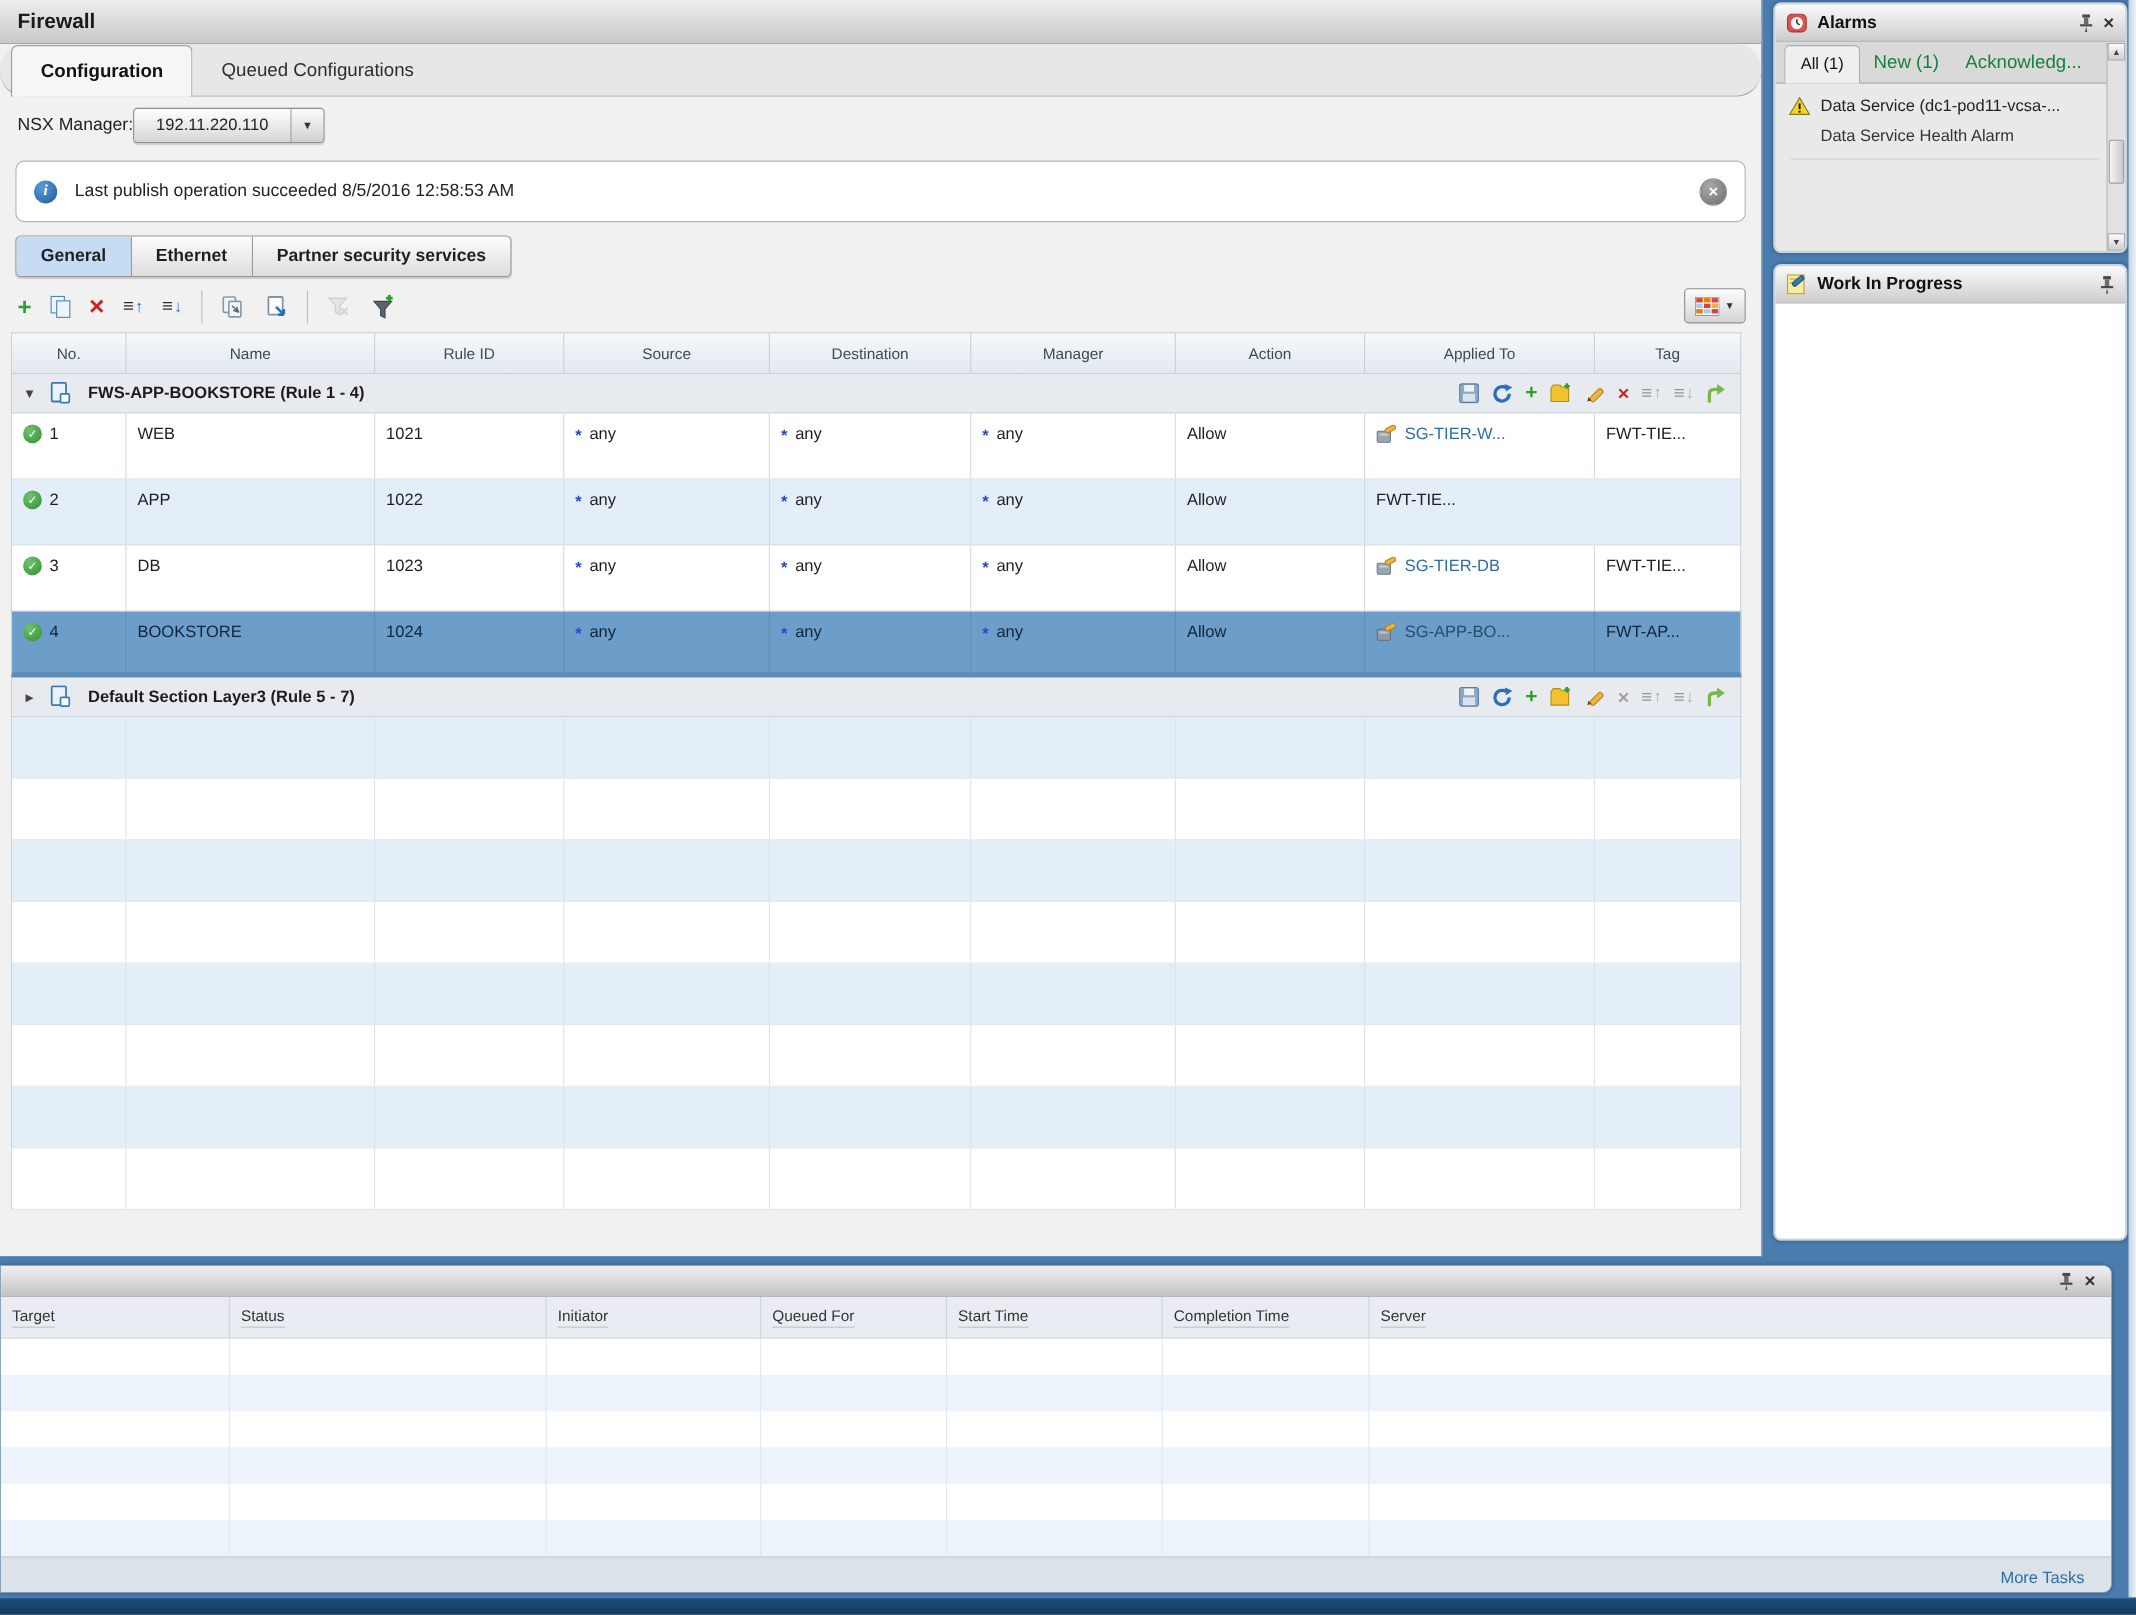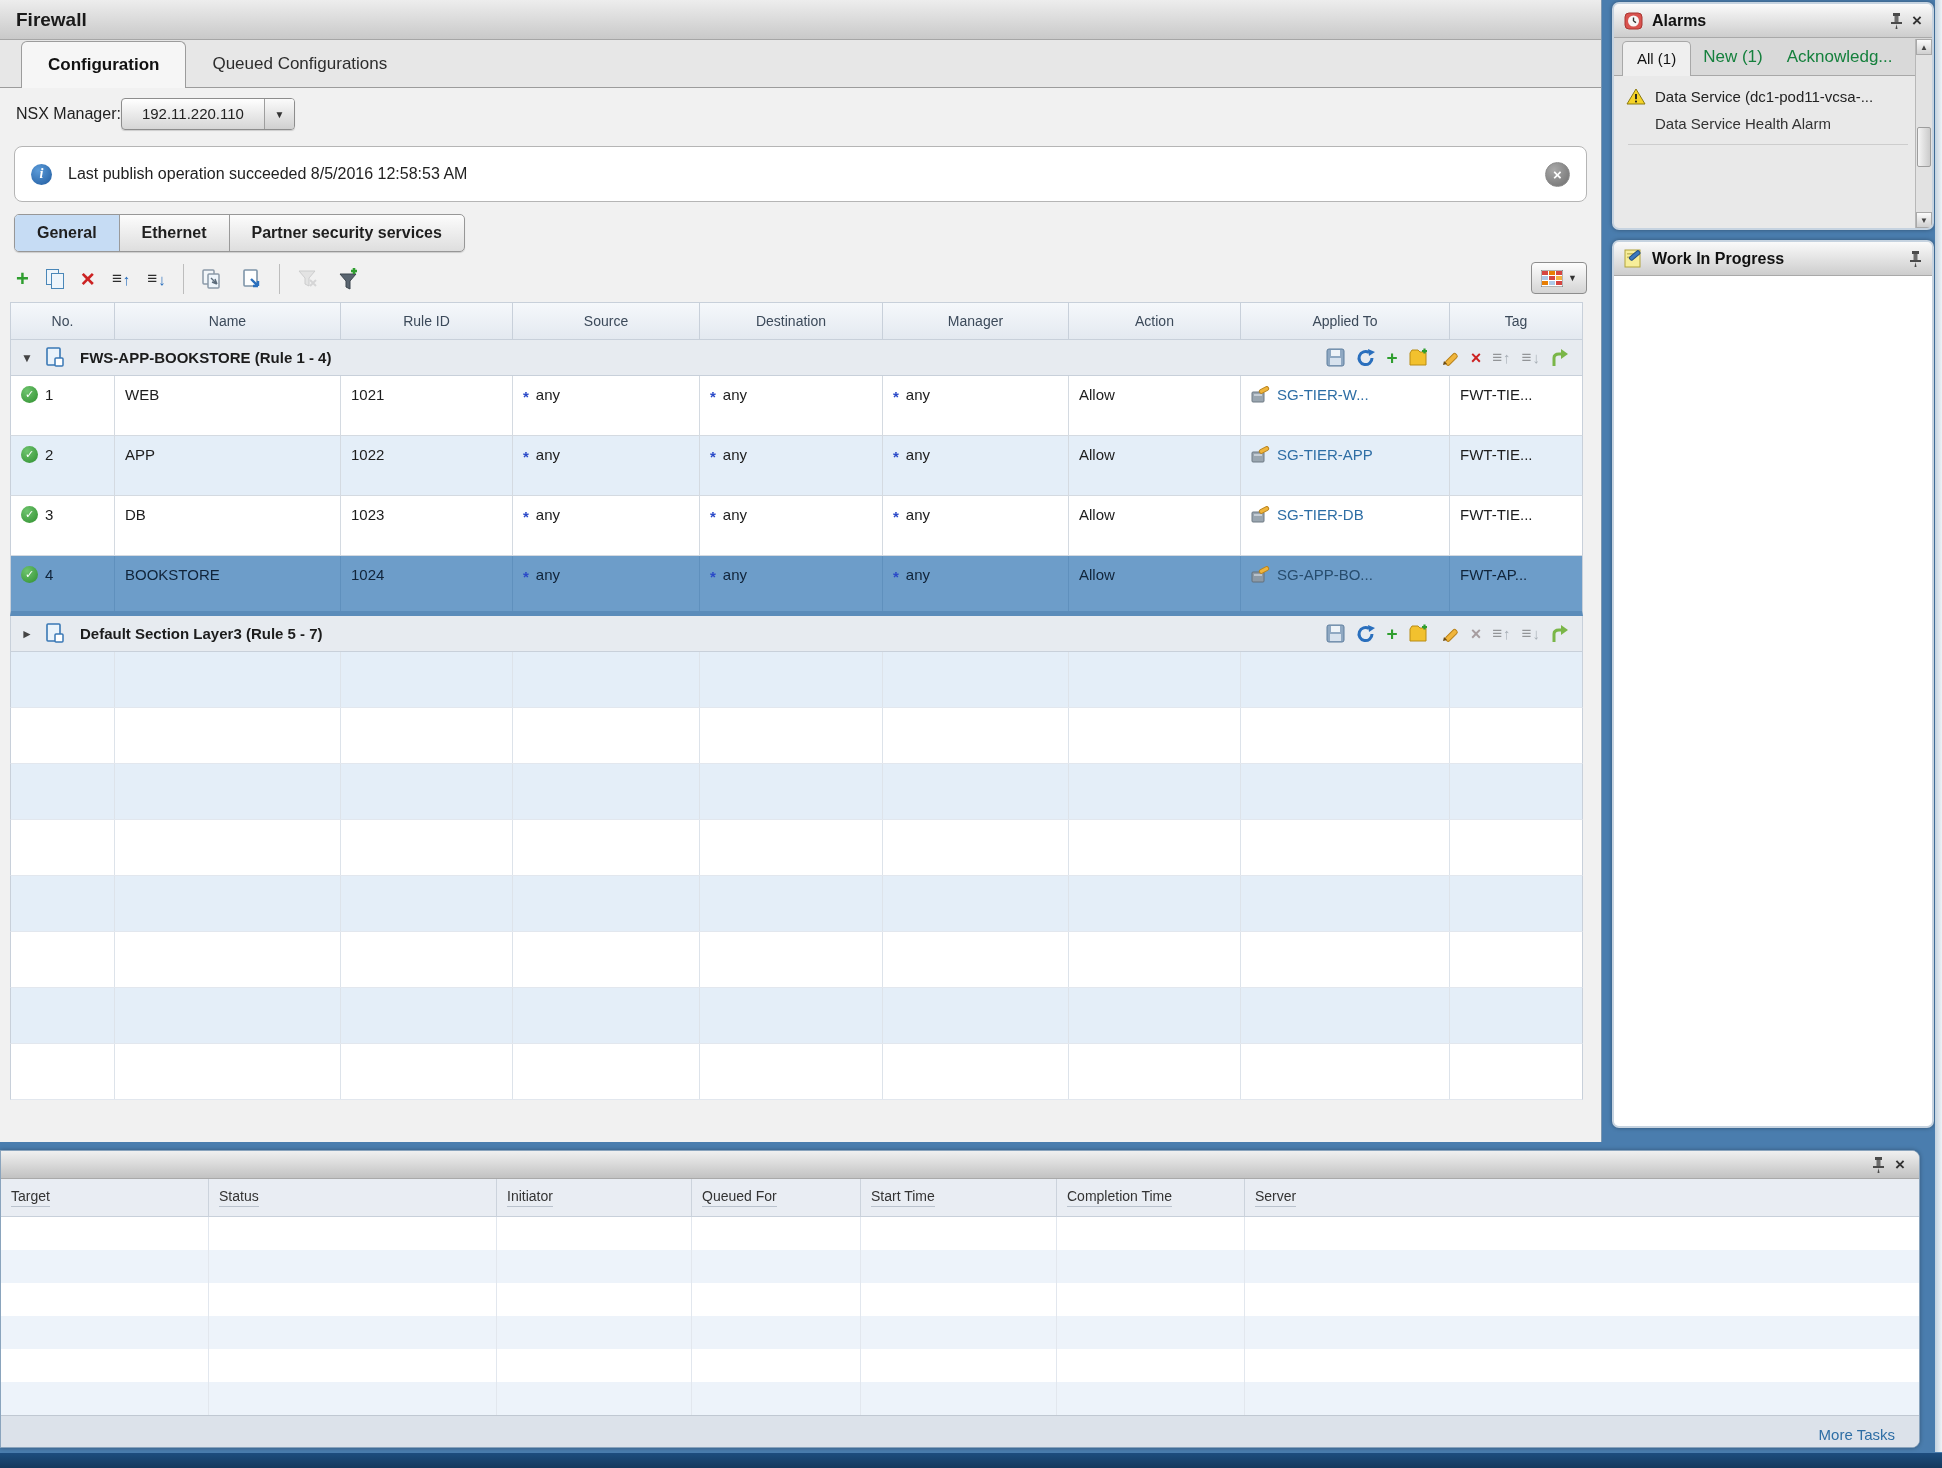--- a/index.html
+++ b/index.html
@@ -12,21 +12,21 @@
   .dim { opacity:.45; filter:grayscale(85%); }
   svg { display:block; }
 
   
   .main-panel { position:absolute; left:0; top:0; width:1602px; height:1142px;
     background:#f1f1f1; border-right:1px solid #7d97b0; }
   .titlebar { height:40px; background:linear-gradient(#ededed,#c9c9c9);
     border-bottom:1px solid #a6a6a6; line-height:40px; padding-left:16px;
     font-size:19px; font-weight:bold; color:#1a1a1a; }
   .tabstrip { height:48px; background:#e7e7e7; border-bottom:1px solid #9c9c9c;
-    display:flex; align-items:flex-end; padding-left:21px; }
+    display:flex; align-items:flex-end; padding-left:10px;border-radius:23px; }
   .tab-active { height:47px; line-height:45px; padding:0 26px; background:#f6f6f6;
     border:1px solid #9c9c9c; border-bottom:none; border-radius:6px 6px 0 0;
     font-size:17px; font-weight:bold; color:#111; margin-bottom:-1px; }
   .tab-plain { height:47px; line-height:47px; padding:0 26px; font-size:17px; color:#2d2d2d; }
   .nsx-row { height:52px; display:flex; align-items:center; padding:0 16px; }
   .nsx-label { font-size:16px; color:#222; }
   .dropdown { display:inline-flex; height:32px; border:1px solid #8d8d8d; border-radius:4px;
     background:linear-gradient(#ffffff,#d6d6d6); overflow:hidden; box-shadow:0 1px 1px rgba(0,0,0,.15); }
   .dropdown .val { width:142px; text-align:center; line-height:30px; font-size:15px; color:#222; }
   .dropdown .arrowbox { width:30px; border-left:1px solid #9e9e9e; display:flex;
@@ -359,28 +359,20 @@
         </div>
       <div class="cell w4">
           <span class="ast">*</span>
           <span>any</span>
         </div>
       <div class="cell w5">
           <span class="ast">*</span>
           <span>any</span>
         </div>
       <div class="cell w6">Allow</div>
-      <div class="cell w7">
-          <svg width="19" height="17" viewBox="0 0 19 17">
-            <rect x="1" y="6" width="12" height="10" rx="1" fill="#9aa6b0" stroke="#6e7a85"></rect>
-            <rect x="3" y="8" width="8" height="2" fill="#c6ced6"></rect>
-            <rect x="8" y="2" width="10" height="4" rx="2" transform="rotate(-28 13 4)" fill="#f0b53c" stroke="#b9821a"></rect>
-          </svg>
-          <a class="link">SG-TIER-APP</a>
-        </div>
       <div class="cell w8">FWT-TIE...</div>
     </div>
 
     <div class="rrow">
       <div class="cell w0">
           <span class="chk">✓</span>
           <span>3</span>
         </div>
       <div class="cell w1">DB</div>
       <div class="cell w2">1023</div>

